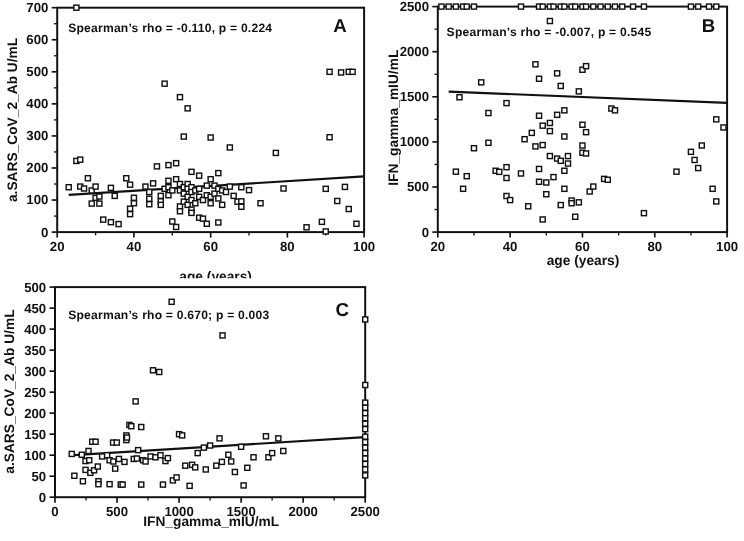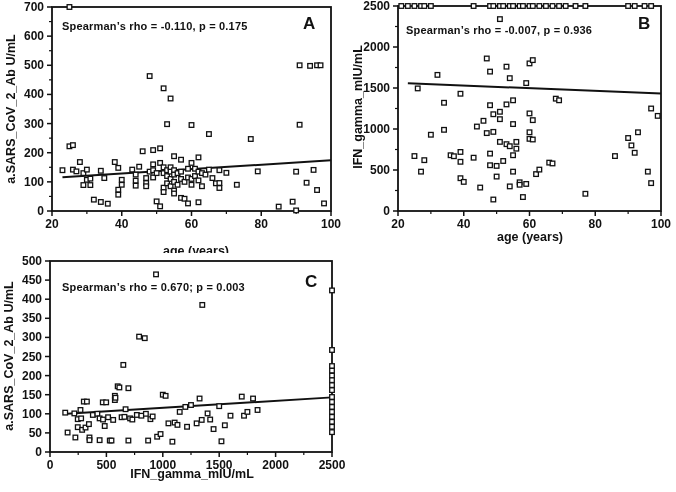--- a/index.html
+++ b/index.html
@@ -437,28 +437,28 @@
       <rect x="329.7" y="394.692" width="4.6" height="4.6" fill="#ffffff" stroke="#111111" stroke-width="1.3"></rect>
       <rect x="329.7" y="399.65799999999996" width="4.6" height="4.6" fill="#ffffff" stroke="#111111" stroke-width="1.3"></rect>
       <rect x="329.7" y="404.62399999999997" width="4.6" height="4.6" fill="#ffffff" stroke="#111111" stroke-width="1.3"></rect>
       <rect x="329.7" y="409.59" width="4.6" height="4.6" fill="#ffffff" stroke="#111111" stroke-width="1.3"></rect>
       <rect x="329.7" y="414.556" width="4.6" height="4.6" fill="#ffffff" stroke="#111111" stroke-width="1.3"></rect>
       <rect x="329.7" y="419.522" width="4.6" height="4.6" fill="#ffffff" stroke="#111111" stroke-width="1.3"></rect>
       <rect x="329.7" y="424.488" width="4.6" height="4.6" fill="#ffffff" stroke="#111111" stroke-width="1.3"></rect>
       <rect x="329.7" y="429.836" width="4.6" height="4.6" fill="#ffffff" stroke="#111111" stroke-width="1.3"></rect>
     </svg>
 
-  <div class="abs annot" style="left:62px;top:20px;">Spearman’s rho = -0.110,  p = 0.175</div>
+  <div class="abs annot" style="left:62px;top:20px;">Spearman’s rho = -0.110,  p = 0.224</div>
   <div class="abs panel-letter" style="left:303px;top:14px;">A</div>
   <div class="abs ylab" style="left:11px;top:109px;">a.SARS_CoV_2_Ab U/mL</div>
   <div class="abs xlab-clip" style="left:196px;top:245px;">
     <span>age (years)</span>
   </div>
 
-  <div class="abs annot" style="left:406px;top:24px;">Spearman’s rho = -0.007,  p = 0.936</div>
+  <div class="abs annot" style="left:406px;top:24px;">Spearman’s rho = -0.007,  p = 0.545</div>
   <div class="abs panel-letter" style="left:638px;top:14px;">B</div>
   <div class="abs ylab" style="left:358px;top:107px;">IFN_gamma_mIU/mL</div>
   <div class="abs xlab" style="left:530px;top:230px;">age (years)</div>
 
   <div class="abs annot" style="left:62px;top:281px;">Spearman’s rho = 0.670;  p = 0.003</div>
   <div class="abs panel-letter" style="left:305px;top:272px;">C</div>
   <div class="abs ylab" style="left:9px;top:356px;">a.SARS_CoV_2_Ab U/mL</div>
   <div class="abs xlab" style="left:192px;top:467px;">IFN_gamma_mIU/mL</div>
 </div>
 

